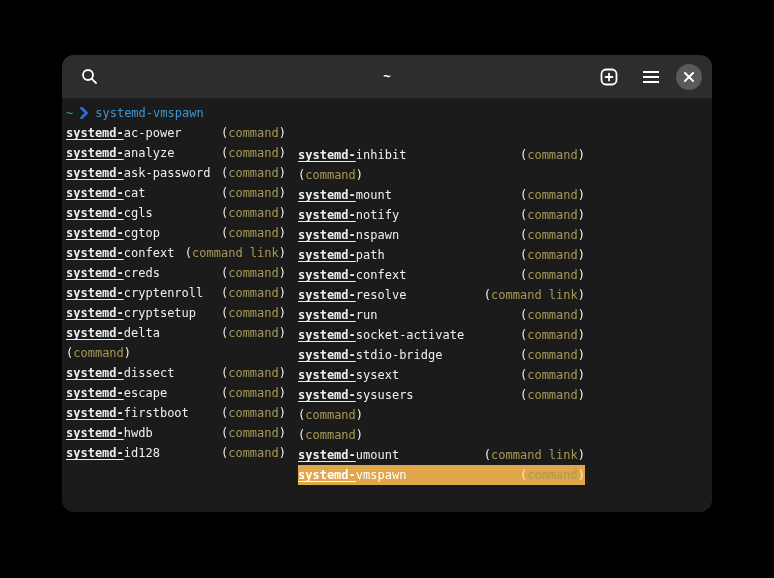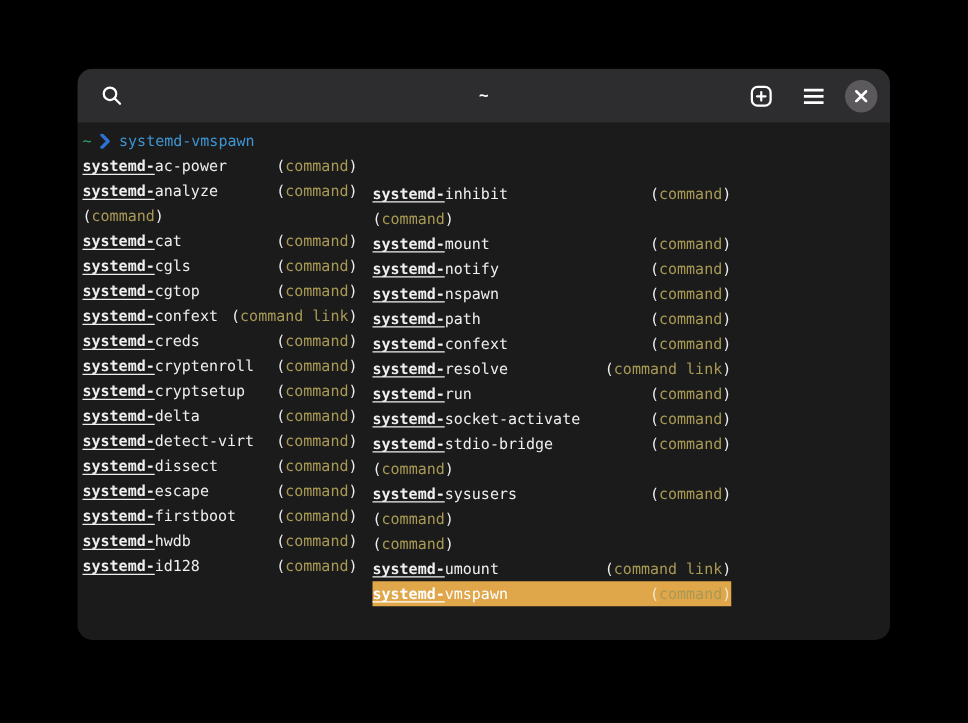--- a/index.html
+++ b/index.html
@@ -108,20 +108,21 @@
       <span class="cmd"><span class="prefix">systemd-</span><span class="rest">analyze</span></span>
       <span class="ann"><span class="paren open">(</span><span class="ann-inner">command</span><span class="paren close">)</span></span>
     </div>
     <div class="cell right">
       <span class="ann"><span class="paren open">(</span><span class="ann-inner">command</span><span class="paren close">)</span></span>
     </div>
   </div>
 
   <div class="row">
     <div class="cell left">
+      <span class="cmd"><span class="prefix">systemd-</span><span class="rest">ask-password</span></span>
       <span class="ann"><span class="paren open">(</span><span class="ann-inner">command</span><span class="paren close">)</span></span>
     </div>
     <div class="cell right">
       <span class="cmd"><span class="prefix">systemd-</span><span class="rest">mount</span></span>
       <span class="ann"><span class="paren open">(</span><span class="ann-inner">command</span><span class="paren close">)</span></span>
     </div>
   </div>
 
   <div class="row">
     <div class="cell left">
@@ -206,24 +207,24 @@
       <span class="ann"><span class="paren open">(</span><span class="ann-inner">command</span><span class="paren close">)</span></span>
     </div>
     <div class="cell right">
       <span class="cmd"><span class="prefix">systemd-</span><span class="rest">stdio-bridge</span></span>
       <span class="ann"><span class="paren open">(</span><span class="ann-inner">command</span><span class="paren close">)</span></span>
     </div>
   </div>
 
   <div class="row">
     <div class="cell left">
-      <span class="cmd"><span class="prefix">systemd-</span><span class="rest">detect-virt</span></span>
-      <span class="ann"><span class="paren open">(</span><span class="ann-inner">command</span><span class="paren close">)</span></span>
-    </div>
-    <div class="cell right">
+      <span class="ann"><span class="paren open">(</span><span class="ann-inner">command</span><span class="paren close">)</span></span>
+    </div>
+    <div class="cell right">
+      <span class="cmd"><span class="prefix">systemd-</span><span class="rest">sysext</span></span>
       <span class="ann"><span class="paren open">(</span><span class="ann-inner">command</span><span class="paren close">)</span></span>
     </div>
   </div>
 
   <div class="row">
     <div class="cell left">
       <span class="cmd"><span class="prefix">systemd-</span><span class="rest">dissect</span></span>
       <span class="ann"><span class="paren open">(</span><span class="ann-inner">command</span><span class="paren close">)</span></span>
     </div>
     <div class="cell right">

